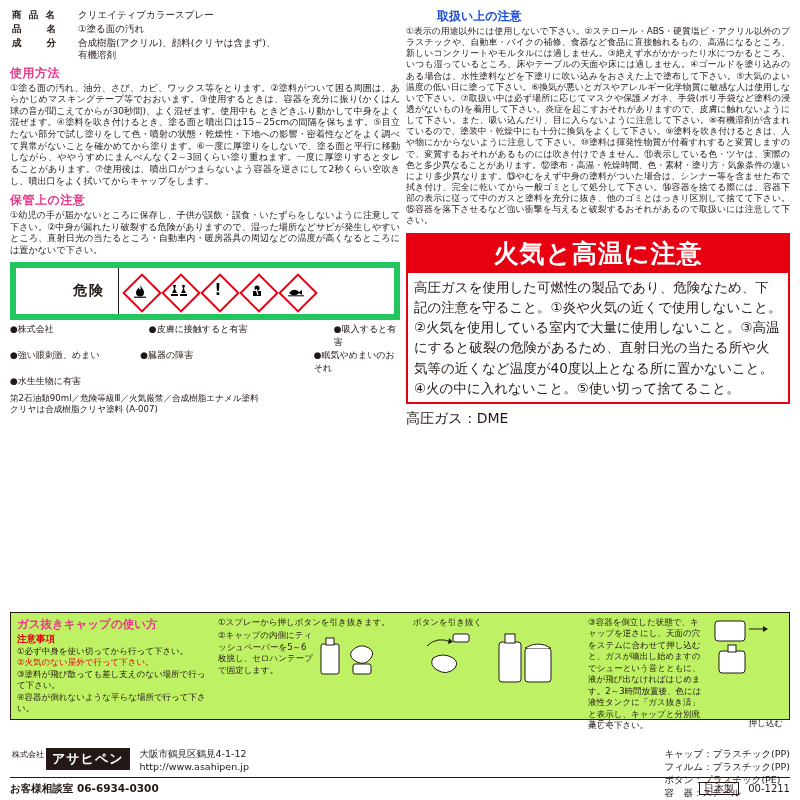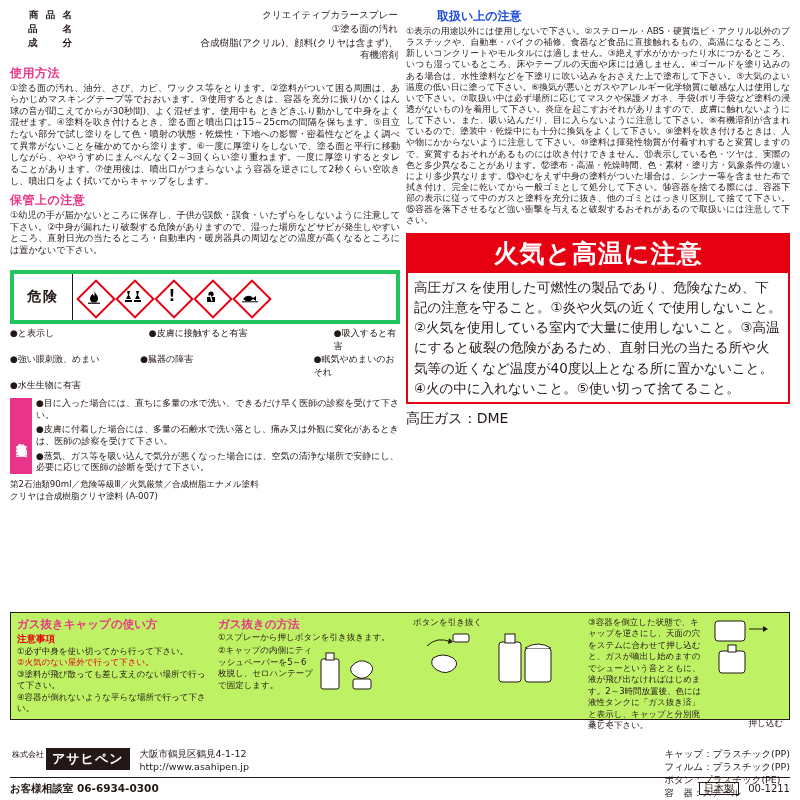--- a/index.html
+++ b/index.html
@@ -12,34 +12,35 @@
     overflow:hidden;
     position:relative;
   }
   .page{width:800px;height:800px;position:relative;box-sizing:border-box;padding:8px 10px 4px 10px;}
 
   
   .top{display:flex;gap:6px;}
   .col-left{width:390px;}
   .col-right{width:384px;}
 
-  table.prod{border-collapse:collapse;width:100%;text-align:right;}
+  table.prod{border-collapse:collapse;width:100%;}
   table.prod td{vertical-align:top;padding:1px 2px;line-height:1.25;font-size:9.5px;}
   td.lbl{width:62px;color:#231815;letter-spacing:2px;white-space:nowrap;font-weight:bold;}
   td.val{font-size:9.5px;}
 
   .sec-title{color:#e8358a;font-weight:bold;font-size:12px;letter-spacing:0.5px;margin:3px 0 1px 0;}
   .body-txt{font-size:9.1px;line-height:1.28;text-align:justify;}
 
   .rtitle{color:#1d4ed8;font-weight:bold;font-size:12px;margin-bottom:1px;margin-left:31px;}
 
   
   .danger{
-    border:4px solid #22c55e;margin-top:13px;display:flex;align-items:stretch;
+    border:6px solid #22c55e;margin-top:5px;display:flex;align-items:stretch;
     height:46px;
+    padding-left:44px;
   }
   .danger .word{
     width:58px;border-right:1px solid #231815;display:flex;align-items:center;justify-content:center;
     font-size:14px;font-weight:bold;letter-spacing:2px;
   }
   .danger .ghs{flex:1;display:flex;align-items:center;gap:5px;padding:2px 4px;}
   .ghs-ic{width:34px;height:34px;position:relative;}
   .ghs-ic .diamond{
     position:absolute;left:50%;top:50%;width:24px;height:24px;margin:-12px 0 0 -12px;
     background:#fff;border:2px solid #e60012;transform:rotate(45deg);
@@ -186,44 +187,34 @@
                   <path d="M1 8 q3 -4 7 -3 q2 0.5 3 2 l3 -2 v5 l-3 -2 q-1 1.5 -3 2 q-4 1 -7 -2z" fill="#000"></path>
                   <path d="M0 10.8 h16" stroke="#000" stroke-width="1"></path>
                 </svg>
             </div>
           </div>
         </div>
       </div>
 
       <div class="bullets">
         <div class="row">
-          <span class="b1">●と表示し</span>
+          <span class="b1">●株式会社</span>
           <span class="b2">●皮膚に接触すると有害</span>
           <span>●吸入すると有害</span>
         </div>
         <div class="row">
           <span class="b1">●強い眼刺激、めまい</span>
           <span class="b2">●臓器の障害</span>
           <span>●眠気やめまいのおそれ</span>
         </div>
         <div class="row">
           <span class="b1">●水生生物に有害</span>
         </div>
       </div>
 
-      <div class="aid">
-        <div class="tab">
-            <span>救急処置</span>
-          </div>
-        <div class="txt">
-          <div style="margin-bottom:3px">●目に入った場合には、直ちに多量の水で洗い、できるだけ早く医師の診察を受けて下さい。</div>
-          <div style="margin-bottom:3px">●皮膚に付着した場合には、多量の石鹸水で洗い落とし、痛み又は外観に変化があるときは、医師の診察を受けて下さい。</div>
-          <div>●蒸気、ガス等を吸い込んで気分が悪くなった場合には、空気の清浄な場所で安静にし、必要に応じて医師の診断を受けて下さい。</div>
-        </div>
-      </div>
 
       <div class="fineprint" style="white-space:pre-line">第2石油類90ml／危険等級Ⅲ／火気厳禁／合成樹脂エナメル塗料
 クリヤは合成樹脂クリヤ塗料 (A-007)</div>
     </div>
 
     <div class="col-right">
       <div class="rtitle">取扱い上の注意</div>
       <div class="body-txt" style="font-size:8.85px;line-height:1.26;">①表示の用途以外には使用しないで下さい。②スチロール・ABS・硬質塩ビ・アクリル以外のプラスチックや、自動車・バイクの補修、食器など食品に直接触れるもの、高温になるところ、新しいコンクリートやモルタルには適しません。③絶えず水がかかったり水につかるところ、いつも湿っているところ、床やテーブルの天面や床には適しません。④ゴールドを塗り込みのある場合は、水性塗料などを下塗りに吹い込みをおさえた上で塗布して下さい。⑤大気のよい温度の低い日に塗って下さい。⑥換気が悪いとガスやアレルギー化学物質に敏感な人は使用しないで下さい。⑦取扱い中は必ず場所に応じてマスクや保護メガネ、手袋(ポリ手袋など塗料の浸透がないもの)を着用して下さい。炎症を起こすおそれがありますので、皮膚に触れないようにして下さい。また、吸い込んだり、目に入らないように注意して下さい。⑧有機溶剤が含まれているので、塗装中・乾燥中にも十分に換気をよくして下さい。⑨塗料を吹き付けるときは、人や物にかからないように注意して下さい。⑩塗料は揮発性物質が付着すれすると変質しますので、変質するおそれがあるものには吹き付けできません。⑪表示している色・ツヤは、実際の色と多少異なることがあります。⑫塗布・高温・乾燥時間、色・素材・塗り方・気象条件の違いにより多少異なります。⑬やむをえず中身の塗料がついた場合は、シンナー等を含ませた布で拭き付け、完全に乾いてから一般ゴミとして処分して下さい。⑭容器を捨てる際には、容器下部の表示に従って中のガスと塗料を充分に抜き、他のゴミとはっきり区別して捨てて下さい。⑮容器を落下させるなど強い衝撃を与えると破裂するおそれがあるので取扱いには注意して下さい。</div>
 
       <div class="firebox" style="margin-top:6px">
@@ -240,21 +231,20 @@
       <div class="ycol1">
         <div class="ytitle">ガス抜きキャップの使い方</div>
         <div class="ysub">注意事項</div>
         <div class="ytxt">①必ず中身を使い切ってから行って下さい。</div>
         <div class="ytxt red">②火気のない屋外で行って下さい。</div>
         <div class="ytxt">③塗料が飛び散っても差し支えのない場所で行って下さい。</div>
         <div class="ytxt">④容器が倒れないような平らな場所で行って下さい。</div>
       </div>
 
       <div class="ycol2">
-        <div class="ytitle">ガス抜きの方法</div>
         <div class="ytxt">①スプレーから押しボタンを引き抜きます。</div>
         <div class="ill">
           <div class="ytxt" style="width:96px">②キャップの内側にティッシュペーパーを5～6枚脱し、セロハンテープで固定します。</div>
           <svg width="62" height="48" viewBox="0 0 62 48">
             <rect x="4" y="14" width="18" height="30" rx="2" fill="#fff" stroke="#231815"></rect>
             <rect x="9" y="8" width="8" height="7" fill="#fff" stroke="#231815"></rect>
             <path d="M34 22 q8 -10 18 -4 q6 4 2 10 q-6 8 -14 4 q-8 -4 -6 -10z" fill="#fff" stroke="#231815"></path>
             <rect x="36" y="34" width="18" height="10" rx="2" fill="#fff" stroke="#231815"></rect>
           </svg>
         </div>

